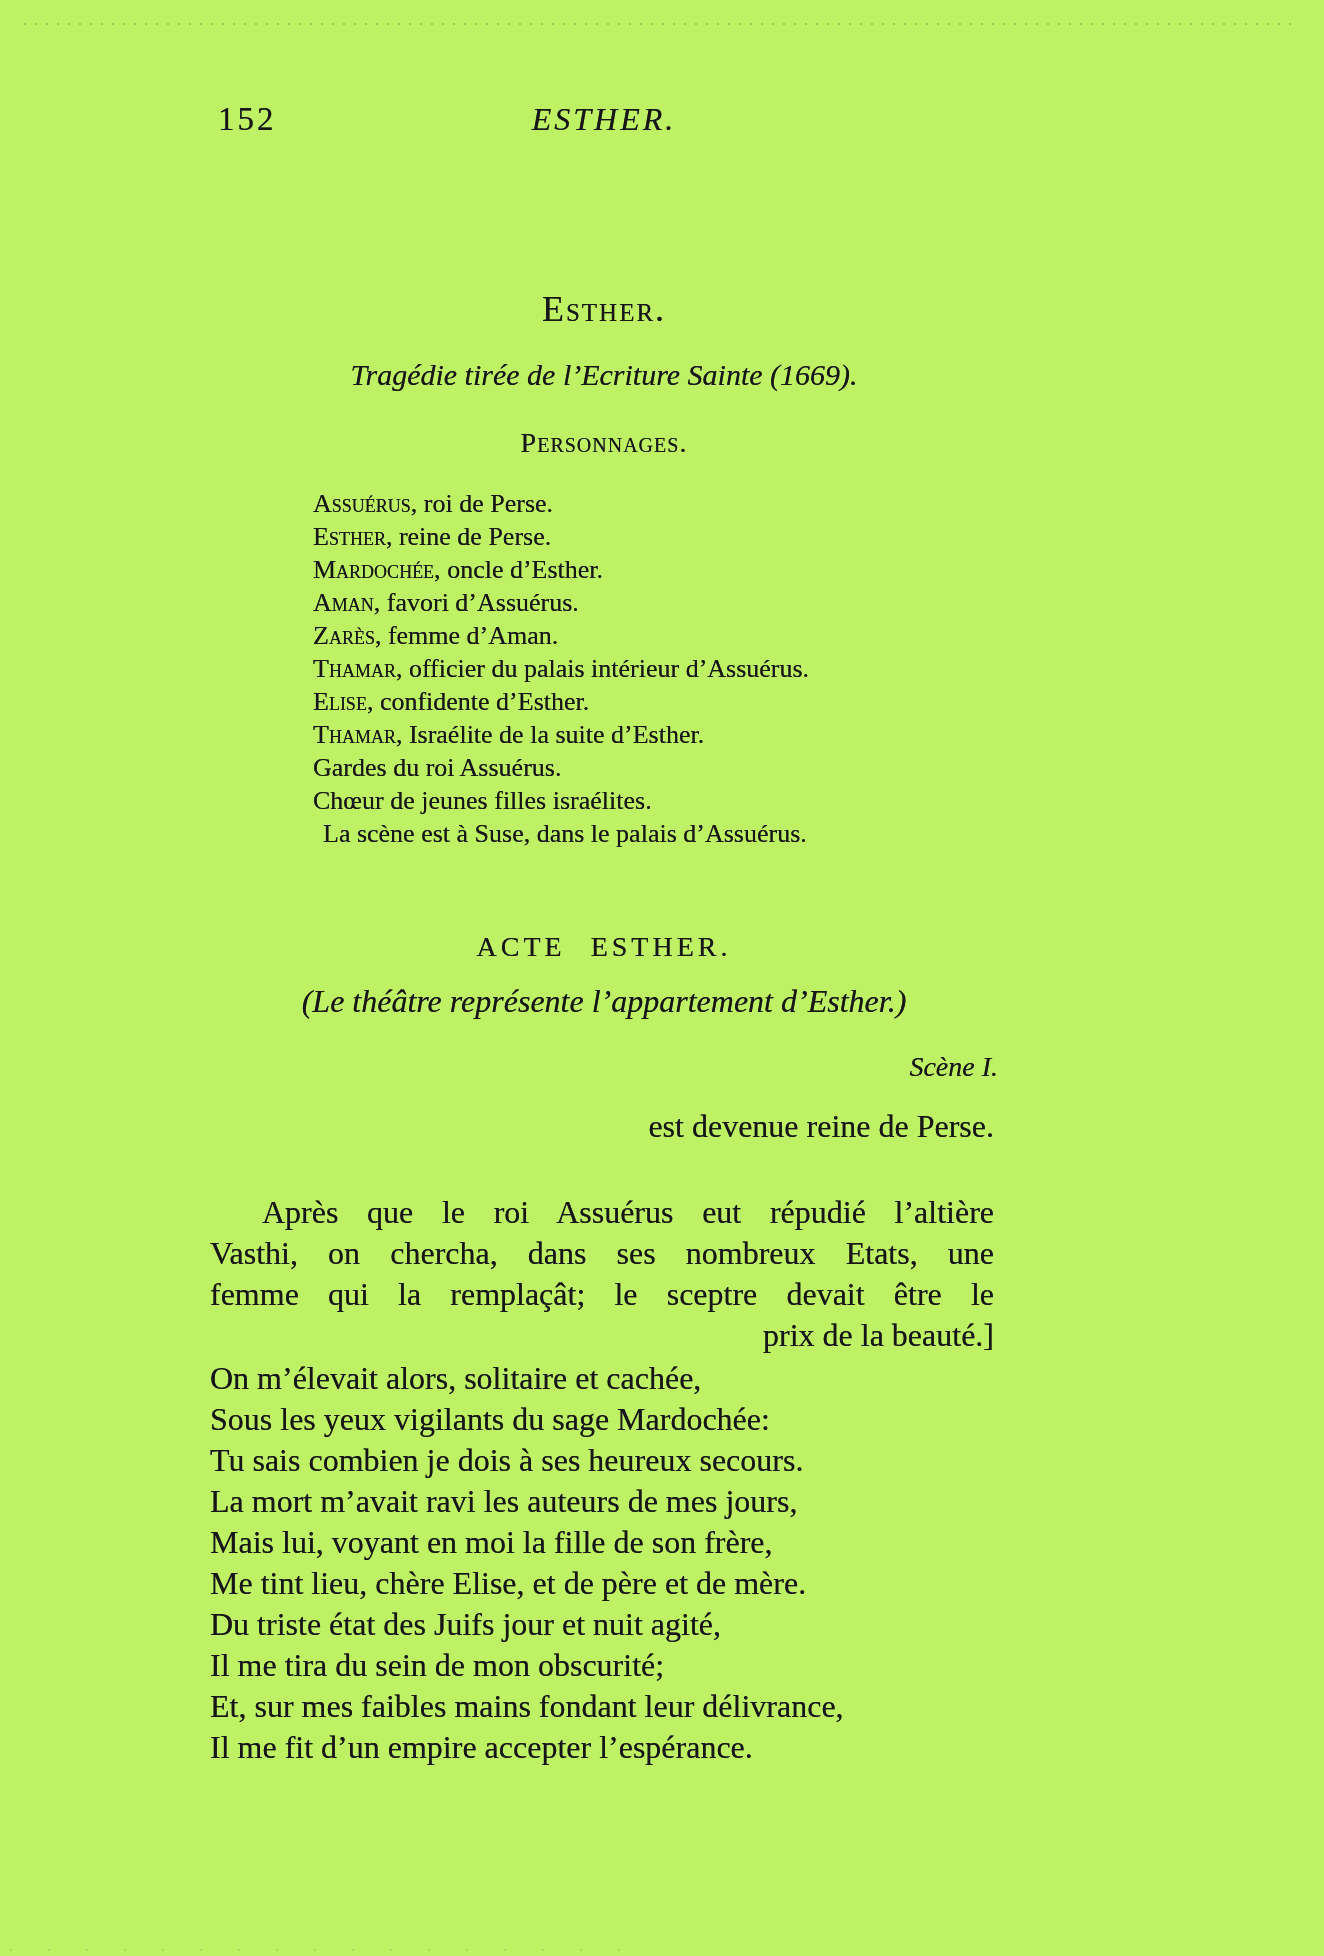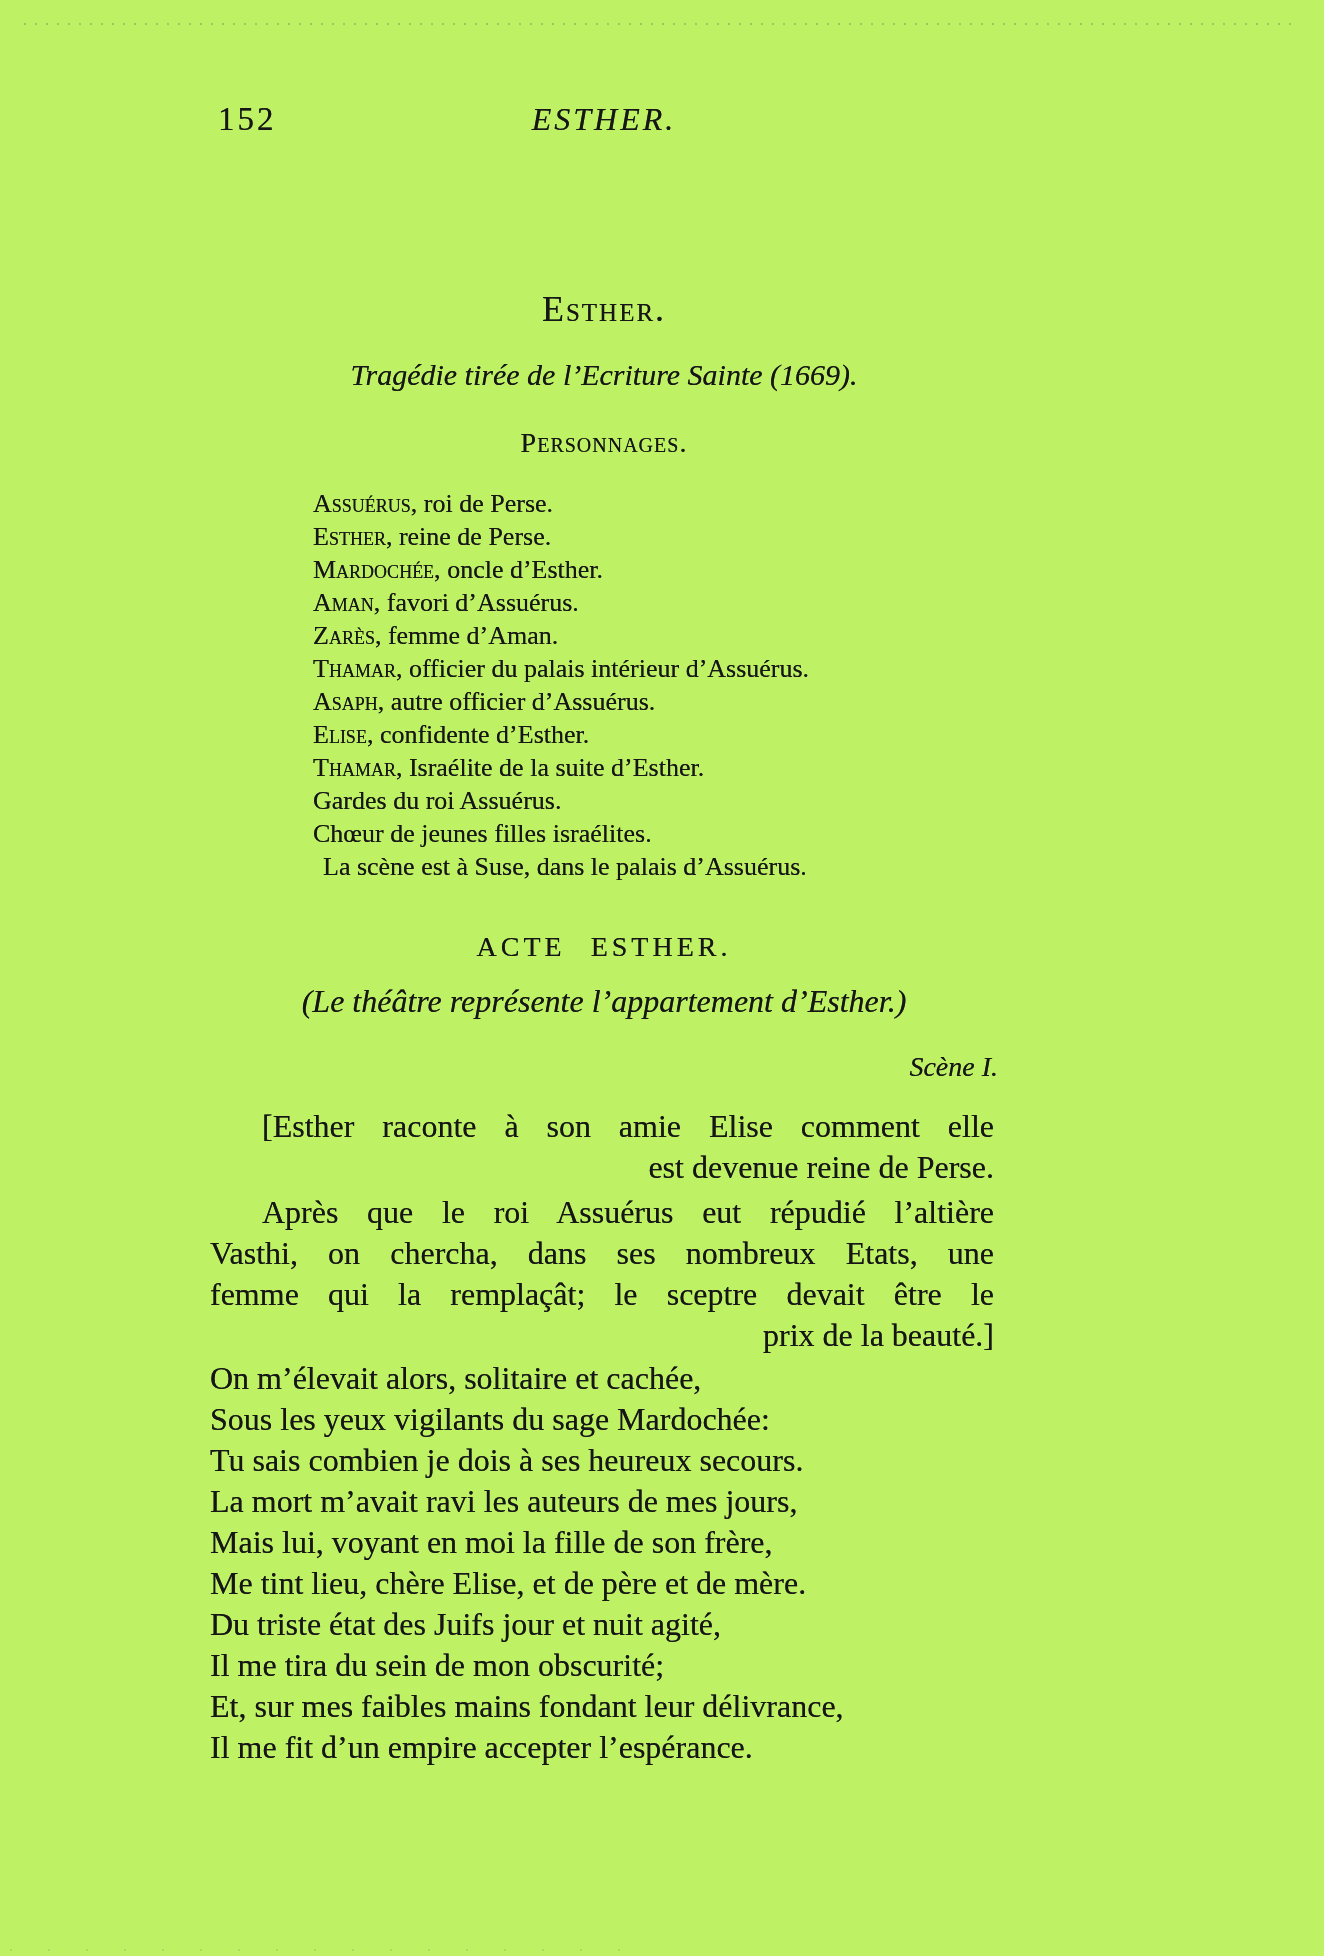--- a/index.html
+++ b/index.html
@@ -90,36 +90,34 @@
 
   <div class="personnages">Personnages.</div>
 
   <ul class="cast">
     <li><span class="sc">Assuérus,</span> <span class="it">roi de Perse.</span></li>
     <li><span class="sc">Esther,</span> <span class="it">reine de Perse.</span></li>
     <li><span class="sc">Mardochée,</span> <span class="it">oncle d’Esther.</span></li>
     <li><span class="sc">Aman,</span> <span class="it">favori d’Assuérus.</span></li>
     <li><span class="sc">Zarès,</span> <span class="it">femme d’Aman.</span></li>
     <li><span class="sc">Thamar,</span> <span class="it">officier du palais intérieur d’Assuérus.</span></li>
-    <li><span class="sc">Asaph,</span> <span class="it">autre officier d’Assuérus.</span></li>
     <li><span class="sc">Elise,</span> <span class="it">confidente d’Esther.</span></li>
     <li><span class="sc">Thamar,</span> <span class="it">Israélite de la suite d’Esther.</span></li>
     <li class="it">Gardes du roi Assuérus.</li>
     <li class="it">Chœur de jeunes filles israélites.</li>
     <li class="it scene-setting">La scène est à Suse, dans le palais d’Assuérus.</li>
   </ul>
 
   <div class="acte">ACTE ESTHER.</div>
 
   <div class="stagedir">(Le théâtre représente l’appartement d’Esther.)</div>
 
   <div class="scenehead">Scène I.</div>
 
   <div class="prose p1">
-    <div class="jline indent"><span>[</span><span class="it">Esther</span><span> raconte à son amie Elise comment elle</span></div>
     <div class="lline">est devenue reine de Perse.</div>
   </div>
 
   <div class="prose p2">
     <div class="jline indent">Après que le roi Assuérus eut répudié l’altière</div>
     <div class="jline">Vasthi, on chercha, dans ses nombreux Etats, une</div>
     <div class="jline">femme qui la remplaçât; le sceptre devait être le</div>
     <div class="lline">prix de la beauté.]</div>
   </div>
 

